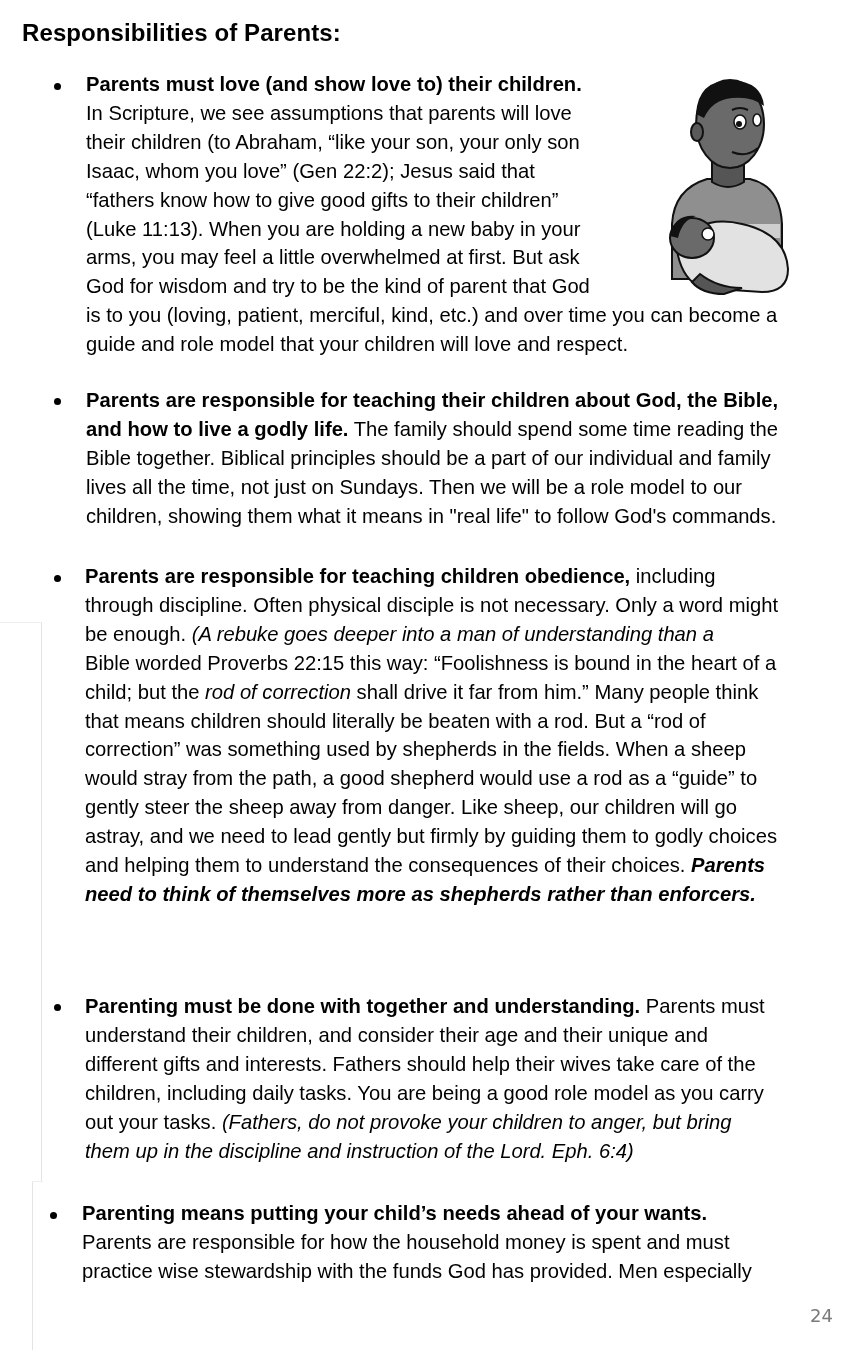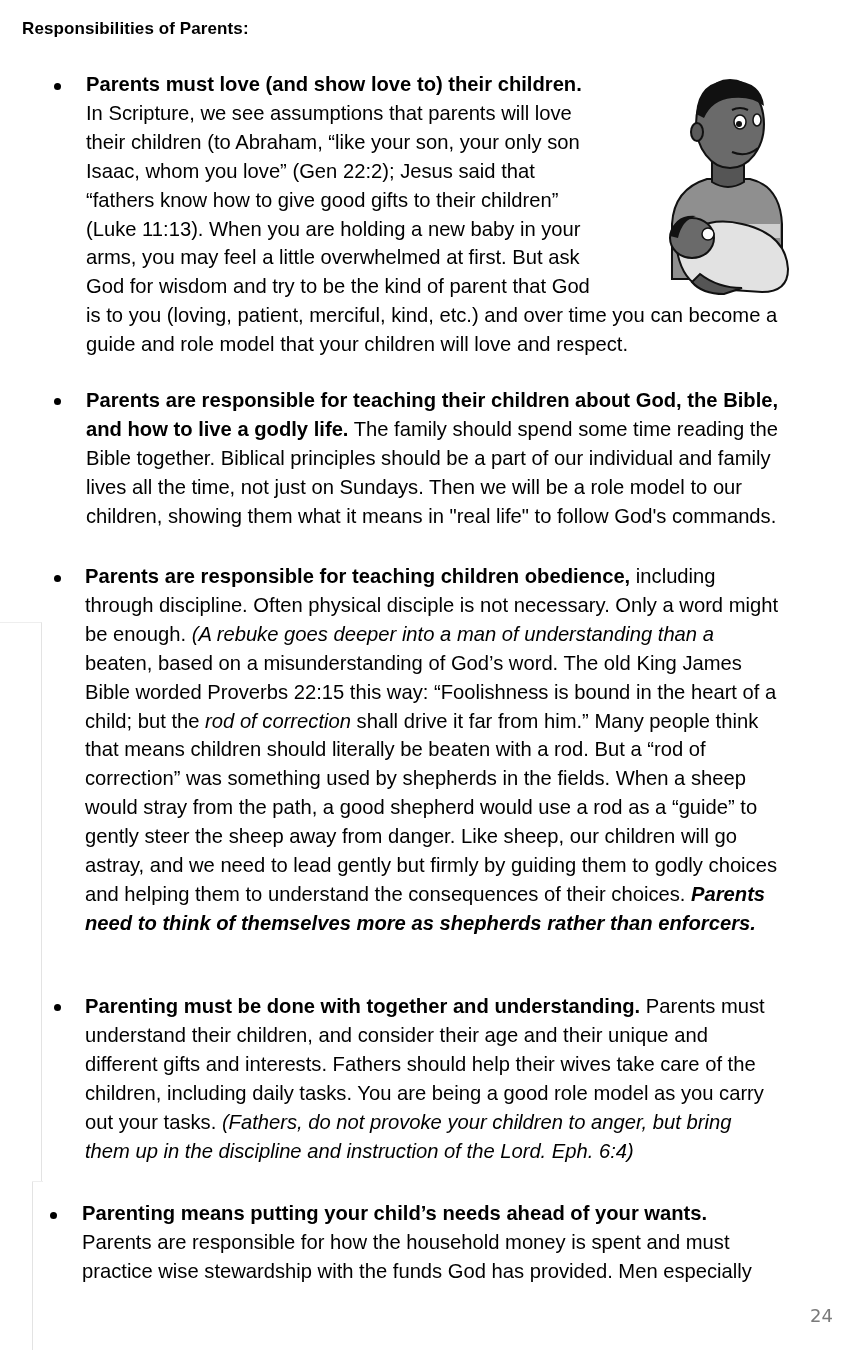--- a/index.html
+++ b/index.html
@@ -3,21 +3,21 @@
 <meta charset="utf-8">
 <style>
   html, body { margin: 0; padding: 0; background: #ffffff; }
   body { width: 860px; height: 1350px; position: relative; overflow: hidden;
          font-family: "Liberation Sans", sans-serif; color: #000; }
   .page-edge-1 { position: absolute; left: 0; top: 622px; width: 42px; height: 560px;
                  border-right: 1px solid #e3e3e3; border-top: 1px solid #eeeeee; box-sizing: border-box; }
   .page-edge-2 { position: absolute; left: 32px; top: 1181px; width: 1px; height: 169px;
                  background: #e3e3e3; }
   .page-edge-2b { position: absolute; left: 32px; top: 1181px; width: 11px; height: 1px; background: #eeeeee; }
-  .title { position: absolute; left: 22px; top: 19px; font-size: 17px; font-weight: bold; letter-spacing: 0.1px; }
+  .title { position: absolute; left: 22px; top: 19px; font-size: 24px; font-weight: bold; letter-spacing: 0.1px; }
   .item { position: absolute; font-size: 20.2px; line-height: 28.9px; }
   .bullet { position: absolute; width: 7px; height: 7px; border-radius: 50%; background: #000; }
   .item p { margin: 0; }
   b { font-weight: bold; }
   i { font-style: italic; }
   .illus { position: absolute; left: 662px; top: 74px; width: 132px; height: 222px; }
   .page-number { position: absolute; left: 810px; top: 1305px; font-size: 18px; color: #7a7a7a;
                  font-family: "DejaVu Sans", sans-serif; }
 </style>
 </head>
@@ -75,21 +75,20 @@
   <p>Bible together. Biblical principles should be a part of our individual and family</p>
   <p>lives all the time, not just on Sundays. Then we will be a role model to our</p>
   <p>children, showing them what it means in "real life" to follow God's commands.</p>
 </div>
 
 <div class="bullet" style="left:54px;top:575px"></div>
 <div class="item" style="left:85px;top:562px;width:765px">
   <p><b>Parents are responsible for teaching children obedience,</b><span> including</span></p>
   <p>through discipline. Often physical disciple is not necessary. Only a word might</p>
   <p><span>be enough. </span><i>(A rebuke goes deeper into a man of understanding than a</i></p>
-  <p>beaten, based on a misunderstanding of God’s word.  The old King James</p>
   <p>Bible worded Proverbs 22:15 this way: “Foolishness is bound in the heart of a</p>
   <p><span>child; but the </span><i>rod of correction</i><span> shall drive it far from him.”  Many people think</span></p>
   <p>that means children should literally be beaten with a rod.  But a “rod of</p>
   <p>correction” was something used by shepherds in the fields. When a sheep</p>
   <p>would stray from the path, a good shepherd would use a rod as a “guide” to</p>
   <p>gently steer the sheep away from danger.  Like sheep, our children will go</p>
   <p>astray, and we need to lead gently but firmly by guiding them to godly choices</p>
   <p><span>and helping them to understand the consequences of their choices.  </span><b><i>Parents</i></b></p>
   <p><b><i>need to think of themselves more as shepherds rather than enforcers.</i></b></p>
 </div>

